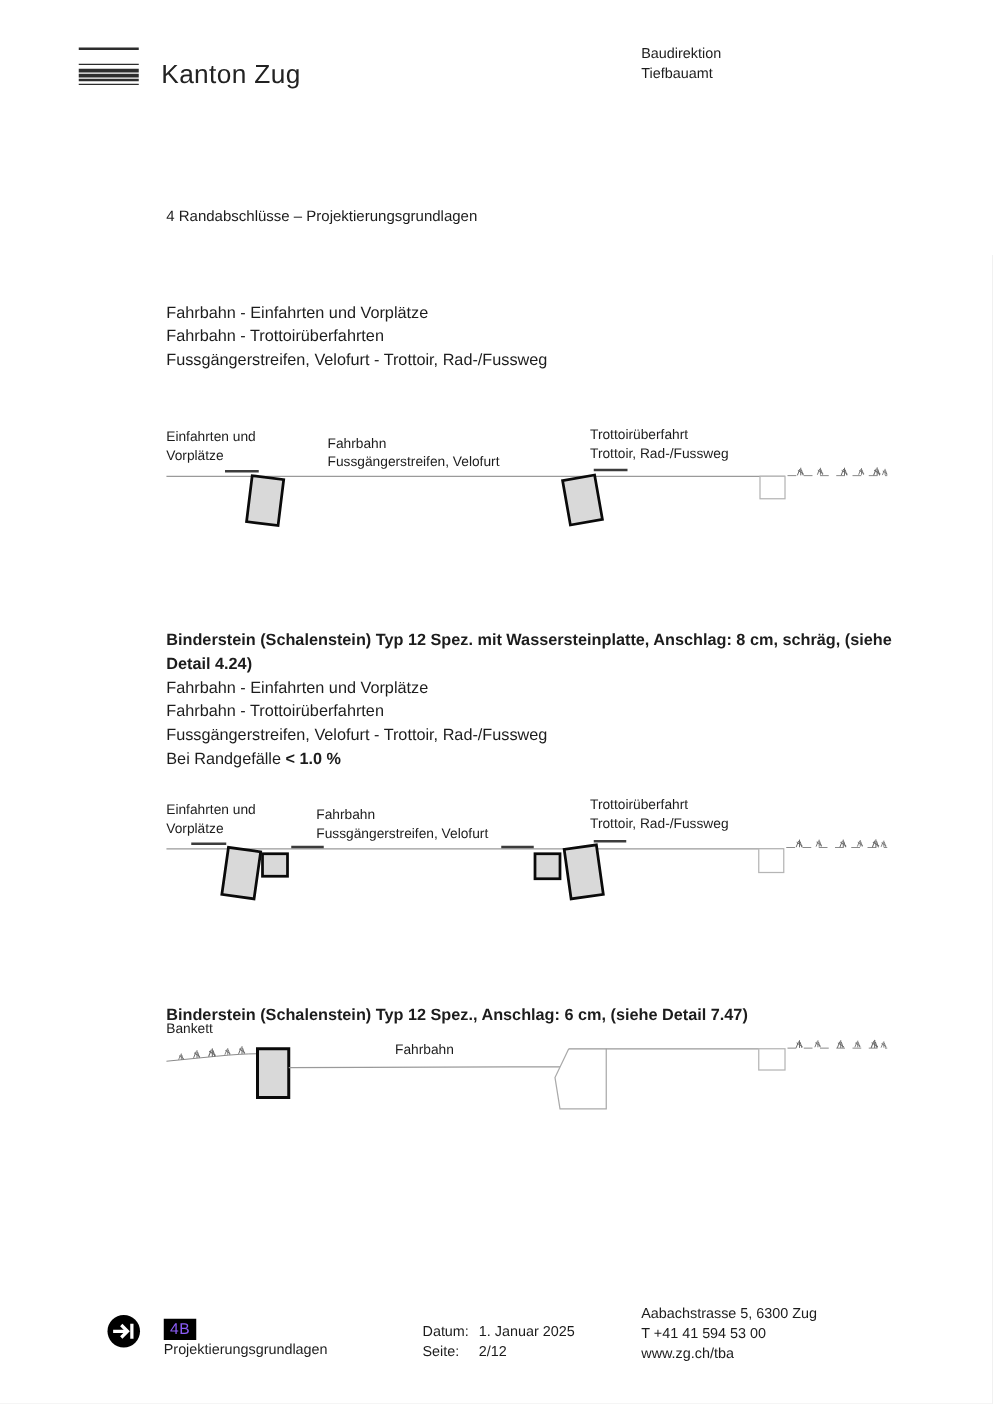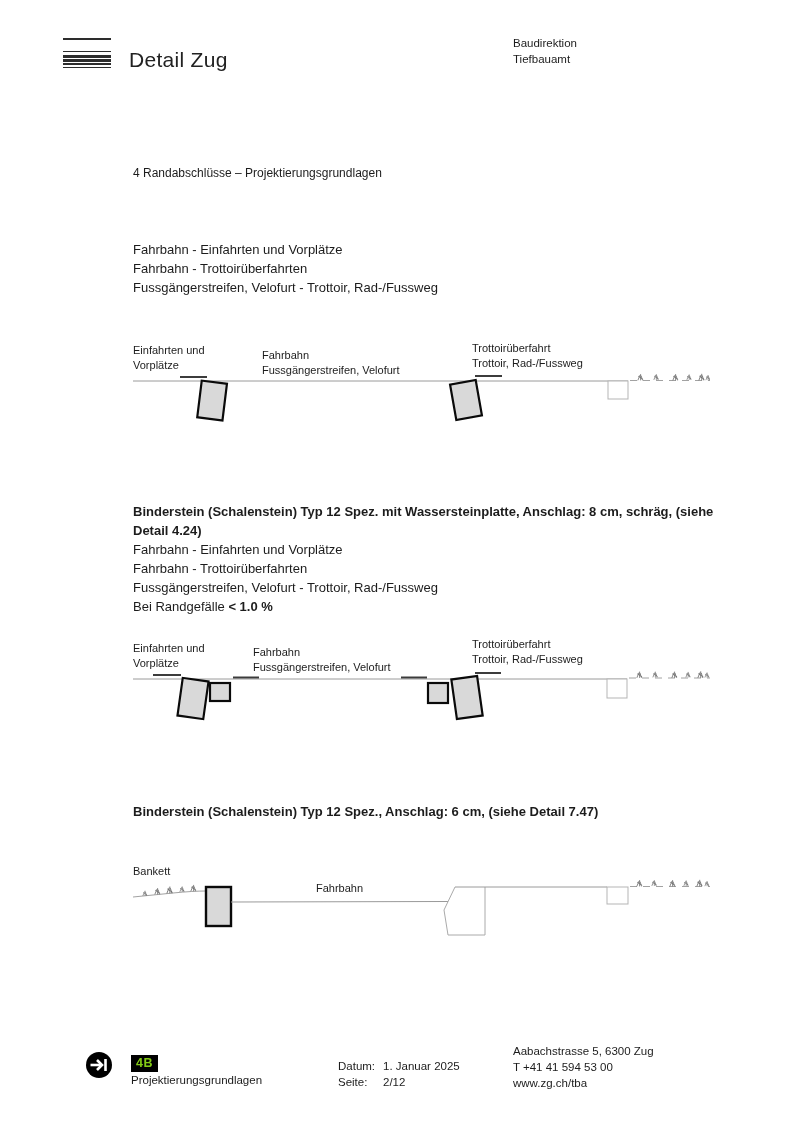--- a/index.html
+++ b/index.html
@@ -24,27 +24,27 @@
   .sec{position:absolute;left:133px;width:612px;font-size:13px;line-height:19px;}
   .sec .t{font-weight:bold;}
   .sec-1{top:240px;}
   .sec-2{top:502px;}
   .sec-3{top:802px;}
   .bold{font-weight:bold;margin-top:18px;}
   
   .diag{position:absolute;left:133px;width:577px;}
   .d1{top:338px;height:100px;}
   .d2{top:634px;height:105px;}
-  .d3{top:860px;height:85px;}
+  .d3{top:812px;height:85px;}
   .diag svg{position:absolute;left:0;top:0;}
   .dlabel{position:absolute;font-size:11px;line-height:14.5px;white-space:pre-line;z-index:2;}
   
   .f-icon{position:absolute;left:85px;top:1051px;width:28px;height:28px;}
-  .badge{position:absolute;left:131px;top:1055px;background:#000;color:#84cc16;font-size:12.5px;
-         font-weight:bold;padding:1px 5px 2px 5px;letter-spacing:0.5px;}
+  .badge{position:absolute;left:131px;top:1055px;background:#000;color:#8b5cf6;font-size:12.5px;
+         font-weight:normal;padding:1px 5px 2px 5px;letter-spacing:0.5px;}
   .doc-type{position:absolute;left:131px;top:1074px;font-size:11.5px;}
   .f-mid{position:absolute;left:338px;top:1058px;font-size:11.5px;line-height:16px;}
   .f-mid .val{position:absolute;left:45px;top:0;width:160px;}
   .f-mid .val2{position:absolute;left:45px;top:16px;width:160px;}
   .f-right{position:absolute;left:513px;top:1043px;font-size:11.5px;line-height:16px;}
 </style>
 </head>
 <body>
 
 <svg width="0" height="0" style="position:absolute" aria-hidden="true">
@@ -62,21 +62,21 @@
 
   <div>
     <div class="logo">
       <div class="bar b1"></div>
         <div class="bar b2"></div>
         <div class="bar b3"></div>
       <div class="bar b4"></div>
         <div class="bar b5"></div>
         <div class="bar b6"></div>
     </div>
-    <div class="org-name">Detail Zug</div>
+    <div class="org-name">Kanton Zug</div>
     <div class="dept">
       <div>Baudirektion</div>
       <div>Tiefbauamt</div>
     </div>
   </div>
 
   <div class="chapter">4 Randabschlüsse – Projektierungsgrundlagen</div>
 
   <div class="sec sec-1">
     <div>Fahrbahn - Einfahrten und Vorplätze</div>

